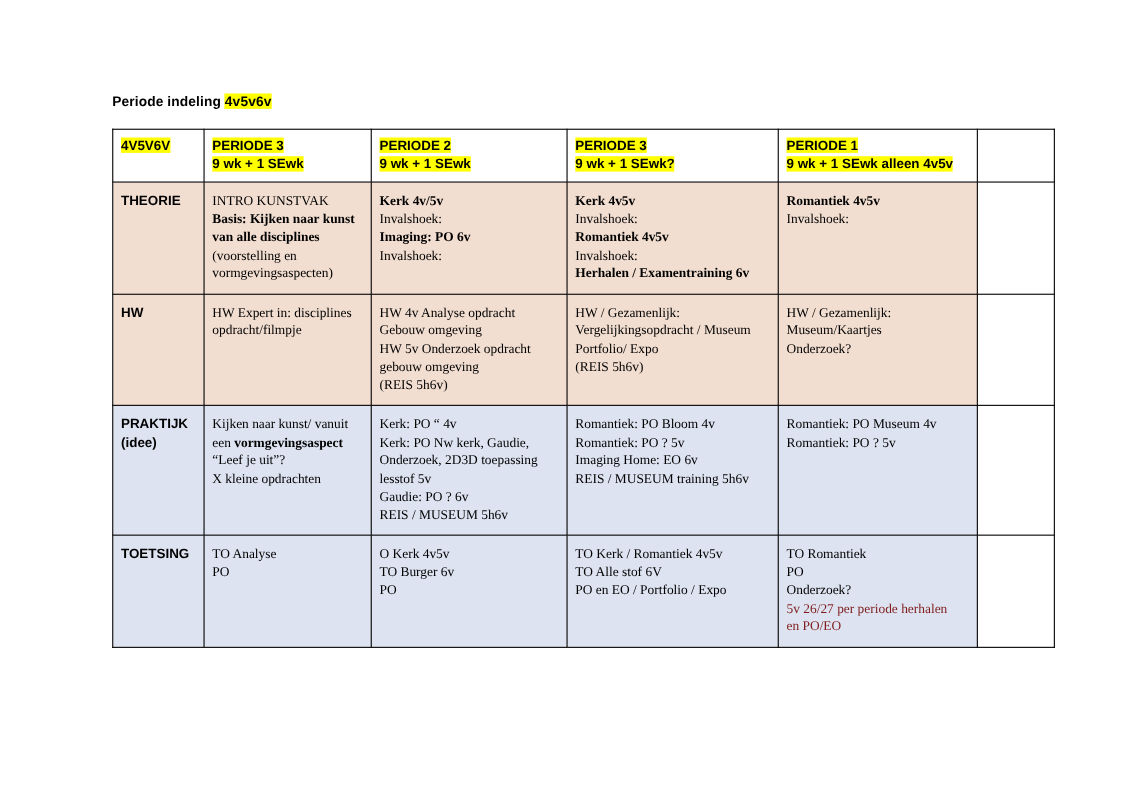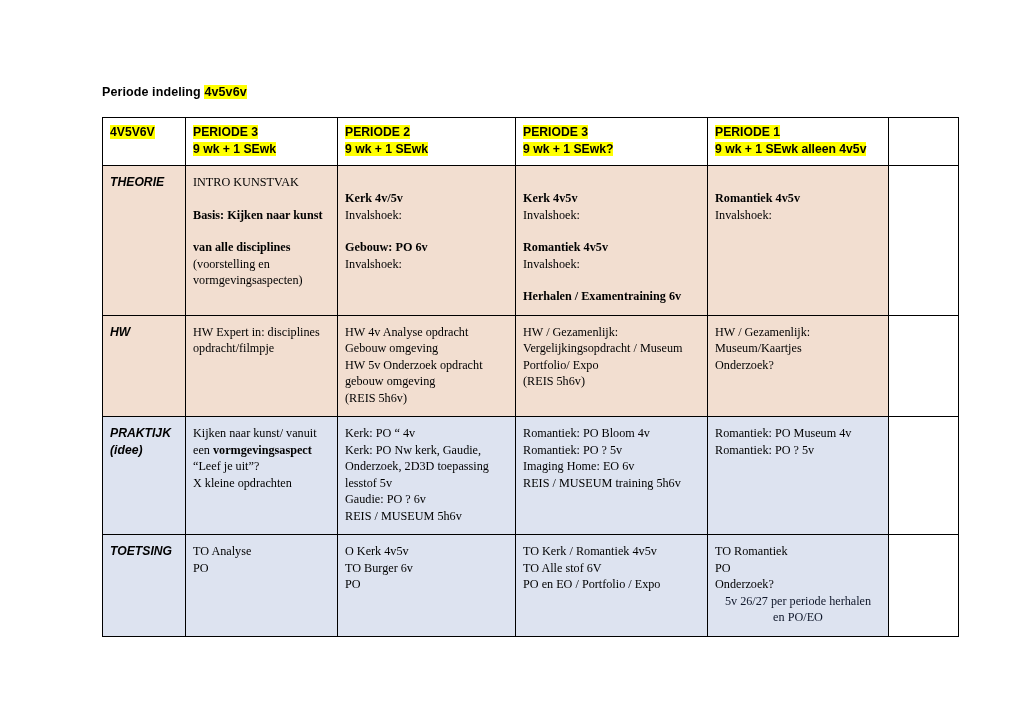--- a/index.html
+++ b/index.html
@@ -69,24 +69,23 @@
   }
 
   
   .bg-peach { background: #f2ded0; }
   .bg-blue  { background: #dde3f0; }
   .bg-white { background: #ffffff; }
 
   .rowlabel {
     font-weight: bold;
     font-size: 12.2px;
-    font-style: italic;
-  }
-  .b { font-weight: bold; margin-top: 16px; }
-  .muted { color: #0f172a; text-align: center; }
+  }
+  .b { font-weight: bold; }
+  .muted { color: #7f1d1d; }
   .cellline { display: block; font-family: Liberation Serif, serif; }
 </style>
 </head>
 <body>
 
 <div class="page">
 
   <div class="doc-title"><span>Periode indeling </span><span class="hl">4v5v6v</span></div>
 
   <table class="schedule">
@@ -130,21 +129,21 @@
           <td class="bg-peach">
             <div class="cellline">INTRO KUNSTVAK</div>
             <div class="cellline b">Basis: Kijken naar kunst</div>
             <div class="cellline b">van alle disciplines</div>
             <div class="cellline">(voorstelling en</div>
             <div class="cellline">vormgevingsaspecten)</div>
           </td>
           <td class="bg-peach">
             <div class="cellline b">Kerk 4v/5v</div>
             <div class="cellline">Invalshoek:</div>
-            <div class="cellline b">Gebouw: PO 6v</div>
+            <div class="cellline b">Imaging: PO 6v</div>
             <div class="cellline">Invalshoek:</div>
           </td>
           <td class="bg-peach">
             <div class="cellline b">Kerk 4v5v</div>
             <div class="cellline">Invalshoek:</div>
             <div class="cellline b">Romantiek 4v5v</div>
             <div class="cellline">Invalshoek:</div>
             <div class="cellline b">Herhalen / Examentraining 6v</div>
           </td>
           <td class="bg-peach">

